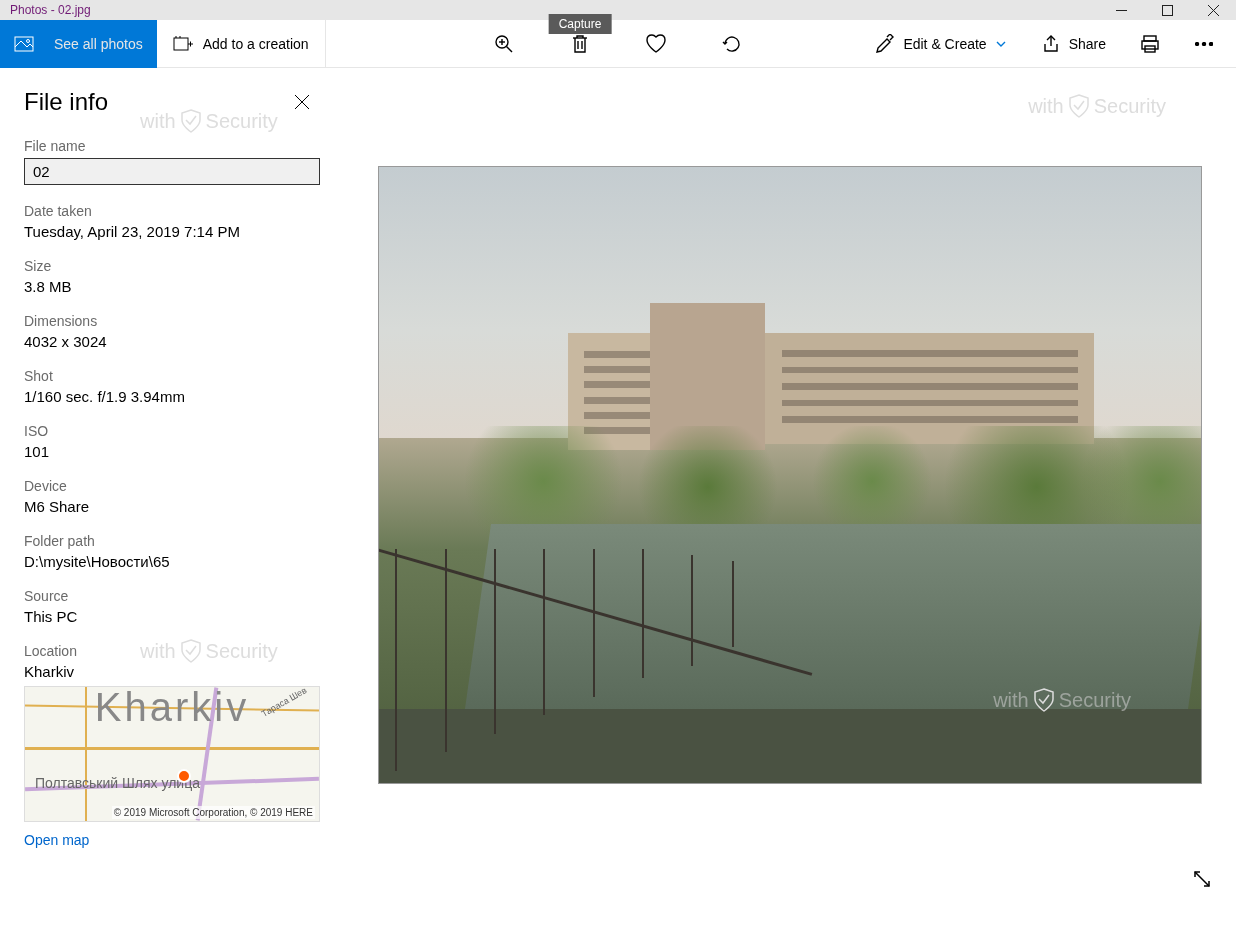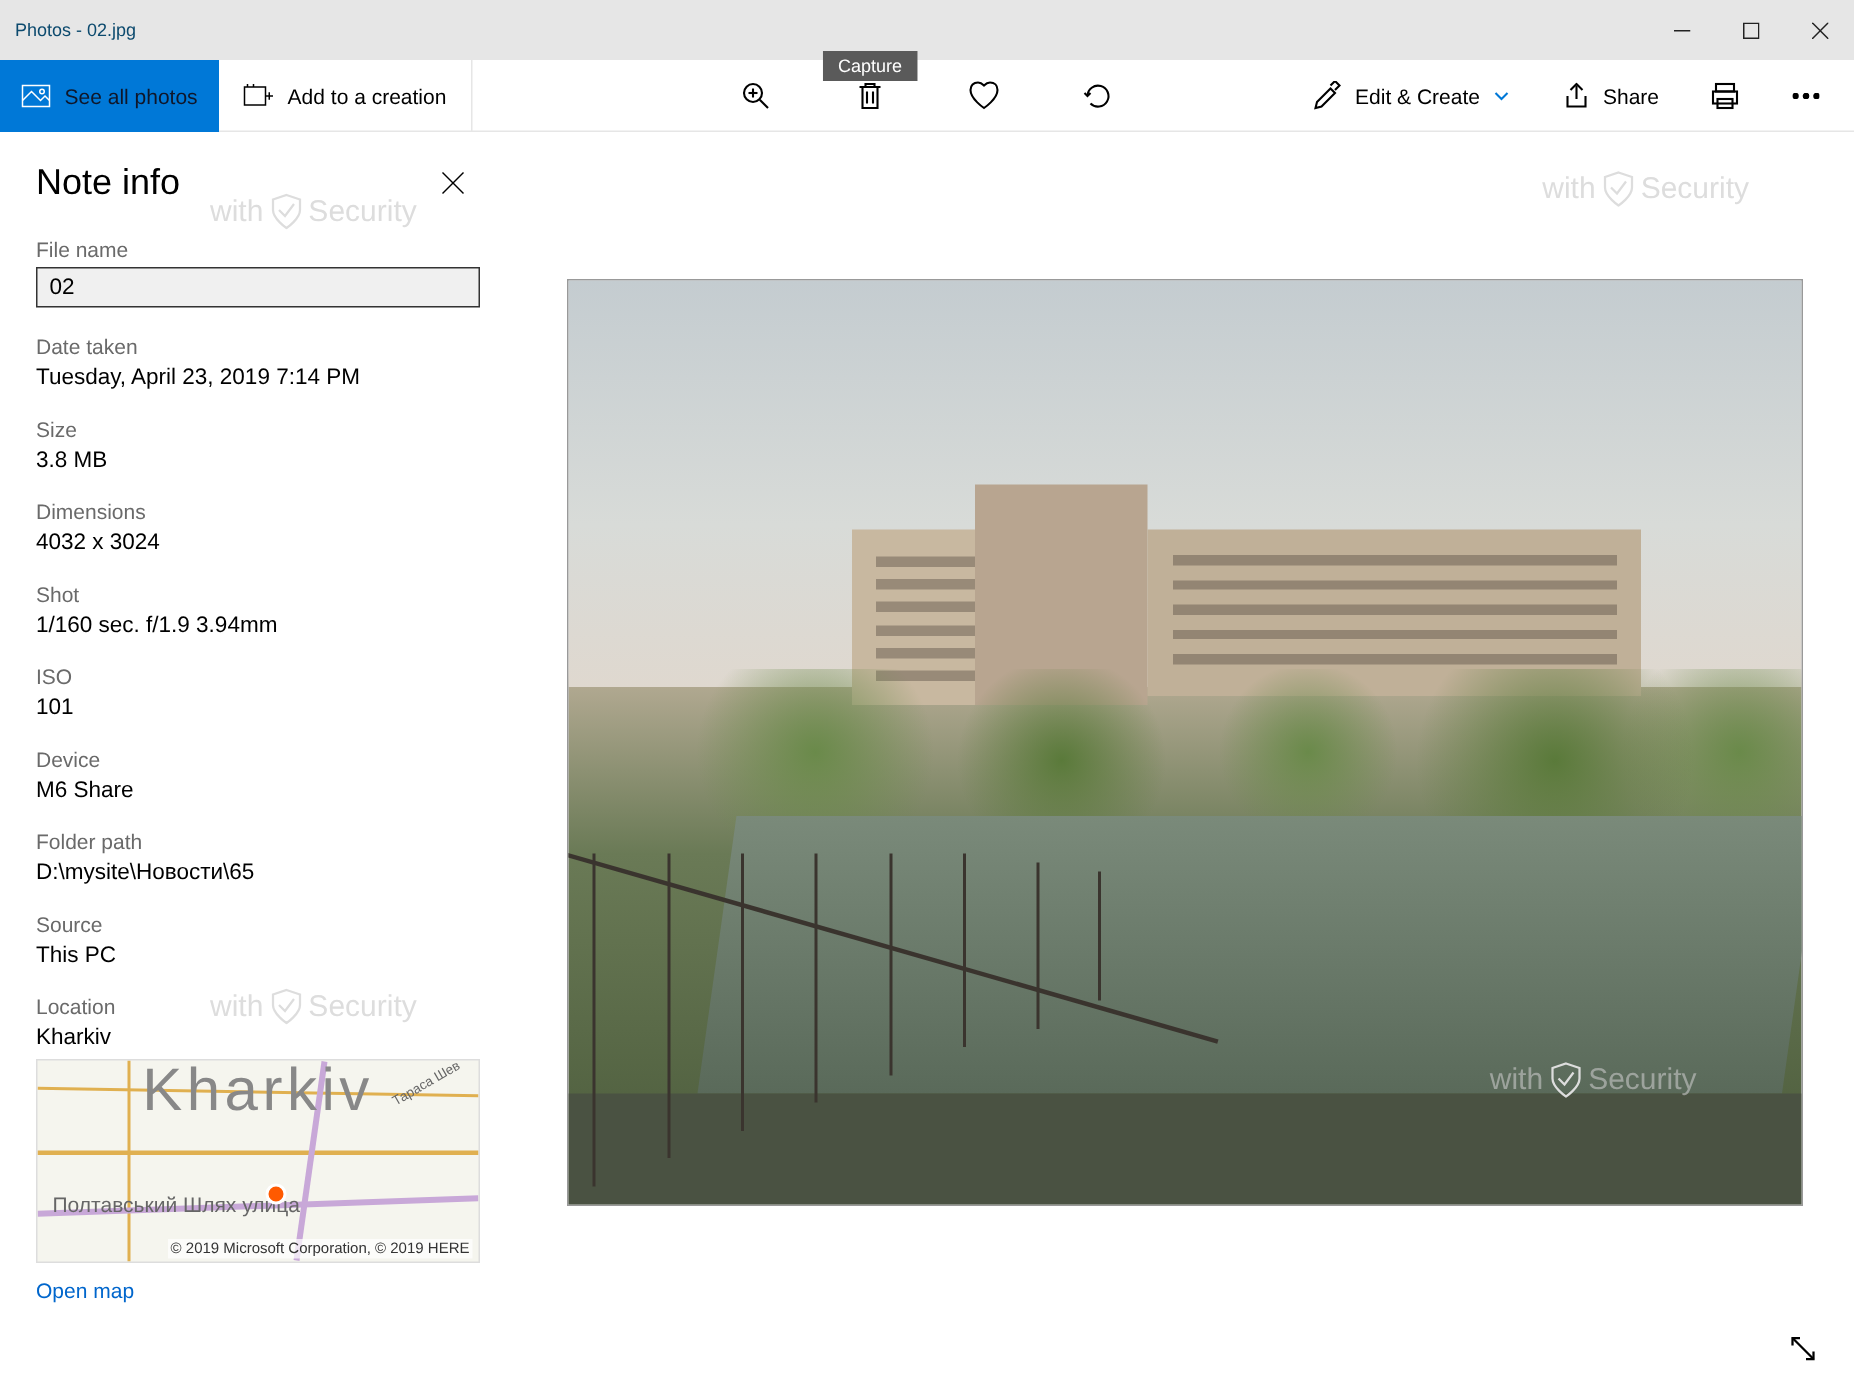--- a/index.html
+++ b/index.html
@@ -1,37 +1,37 @@
 <!DOCTYPE html>
 <html><head>
 <meta charset="utf-8">
 <style>
   * { box-sizing: border-box; margin: 0; padding: 0; font-family: "Segoe UI", sans-serif; }
   html, body { width: 1236px; height: 925px; background: #fff; overflow: hidden; }
 
   
   .titlebar {
-    height: 40px; background: #e6e6e6; display: flex; align-items: center;
-    font-size: 12px; color: #0c4a6e; padding-left: 10px;
+    height: 20px; background: #e6e6e6; display: flex; align-items: center;
+    font-size: 12px; color: #701a75; padding-left: 10px;
   }
   .titlebar .title { flex: 1; }
   .titlebar .winbtn {
     width: 46px; height: 32px; display: flex; align-items: center; justify-content: center;
     cursor: pointer;
   }
   .titlebar svg { stroke: #222; stroke-width: 1; fill: none; }
 
   
   .toolbar {
     height: 48px; background: #fff; display: flex; align-items: center;
     border-bottom: 1px solid #e6e6e6; position: relative;
   }
   .see-all {
-    background: #0078d7; color: #0f172a; height: 48px; display: flex; align-items: center;
-    padding: 0 14px; gap: 9px; font-size: 14px; cursor: pointer;
+    background: #0078d7; color: #e5e5e5; height: 48px; display: flex; align-items: center;
+    padding: 0 14px; gap: 20px; font-size: 14px; cursor: pointer;
   }
   .see-all svg { stroke: #fff; fill: none; }
   .add-creation {
     display: flex; align-items: center; gap: 10px; padding: 0 16px; height: 48px;
     font-size: 14px; color: #000; cursor: pointer; border-right: 1px solid #e6e6e6;
   }
   .add-creation svg { stroke: #000; fill: none; }
   .center-tools {
     position: absolute; left: 50%; transform: translateX(-50%);
     display: flex; align-items: flex-start; gap: 36px;
@@ -307,21 +307,21 @@
     <div class="watermark wm2">
       <span>with</span>
       <svg width="22" height="26">
           <path d="M11,2 L20,5 L20,12 C20,18 11,24 11,24 C11,24 2,18 2,12 L2,5 Z"></path>
           <polyline points="6,12 10,16 16,8"></polyline>
         </svg>
       <span>Security</span>
     </div>
 
     <div class="fileinfo-header">
-      <h1>Note info</h1>
+      <h1>File info</h1>
       <div class="close-x">
         <svg width="16" height="16">
             <line x1="1" y1="1" x2="15" y2="15"></line>
             <line x1="15" y1="1" x2="1" y2="15"></line>
           </svg>
       </div>
     </div>
 
     <div class="field">
       <div class="label">File name</div>

